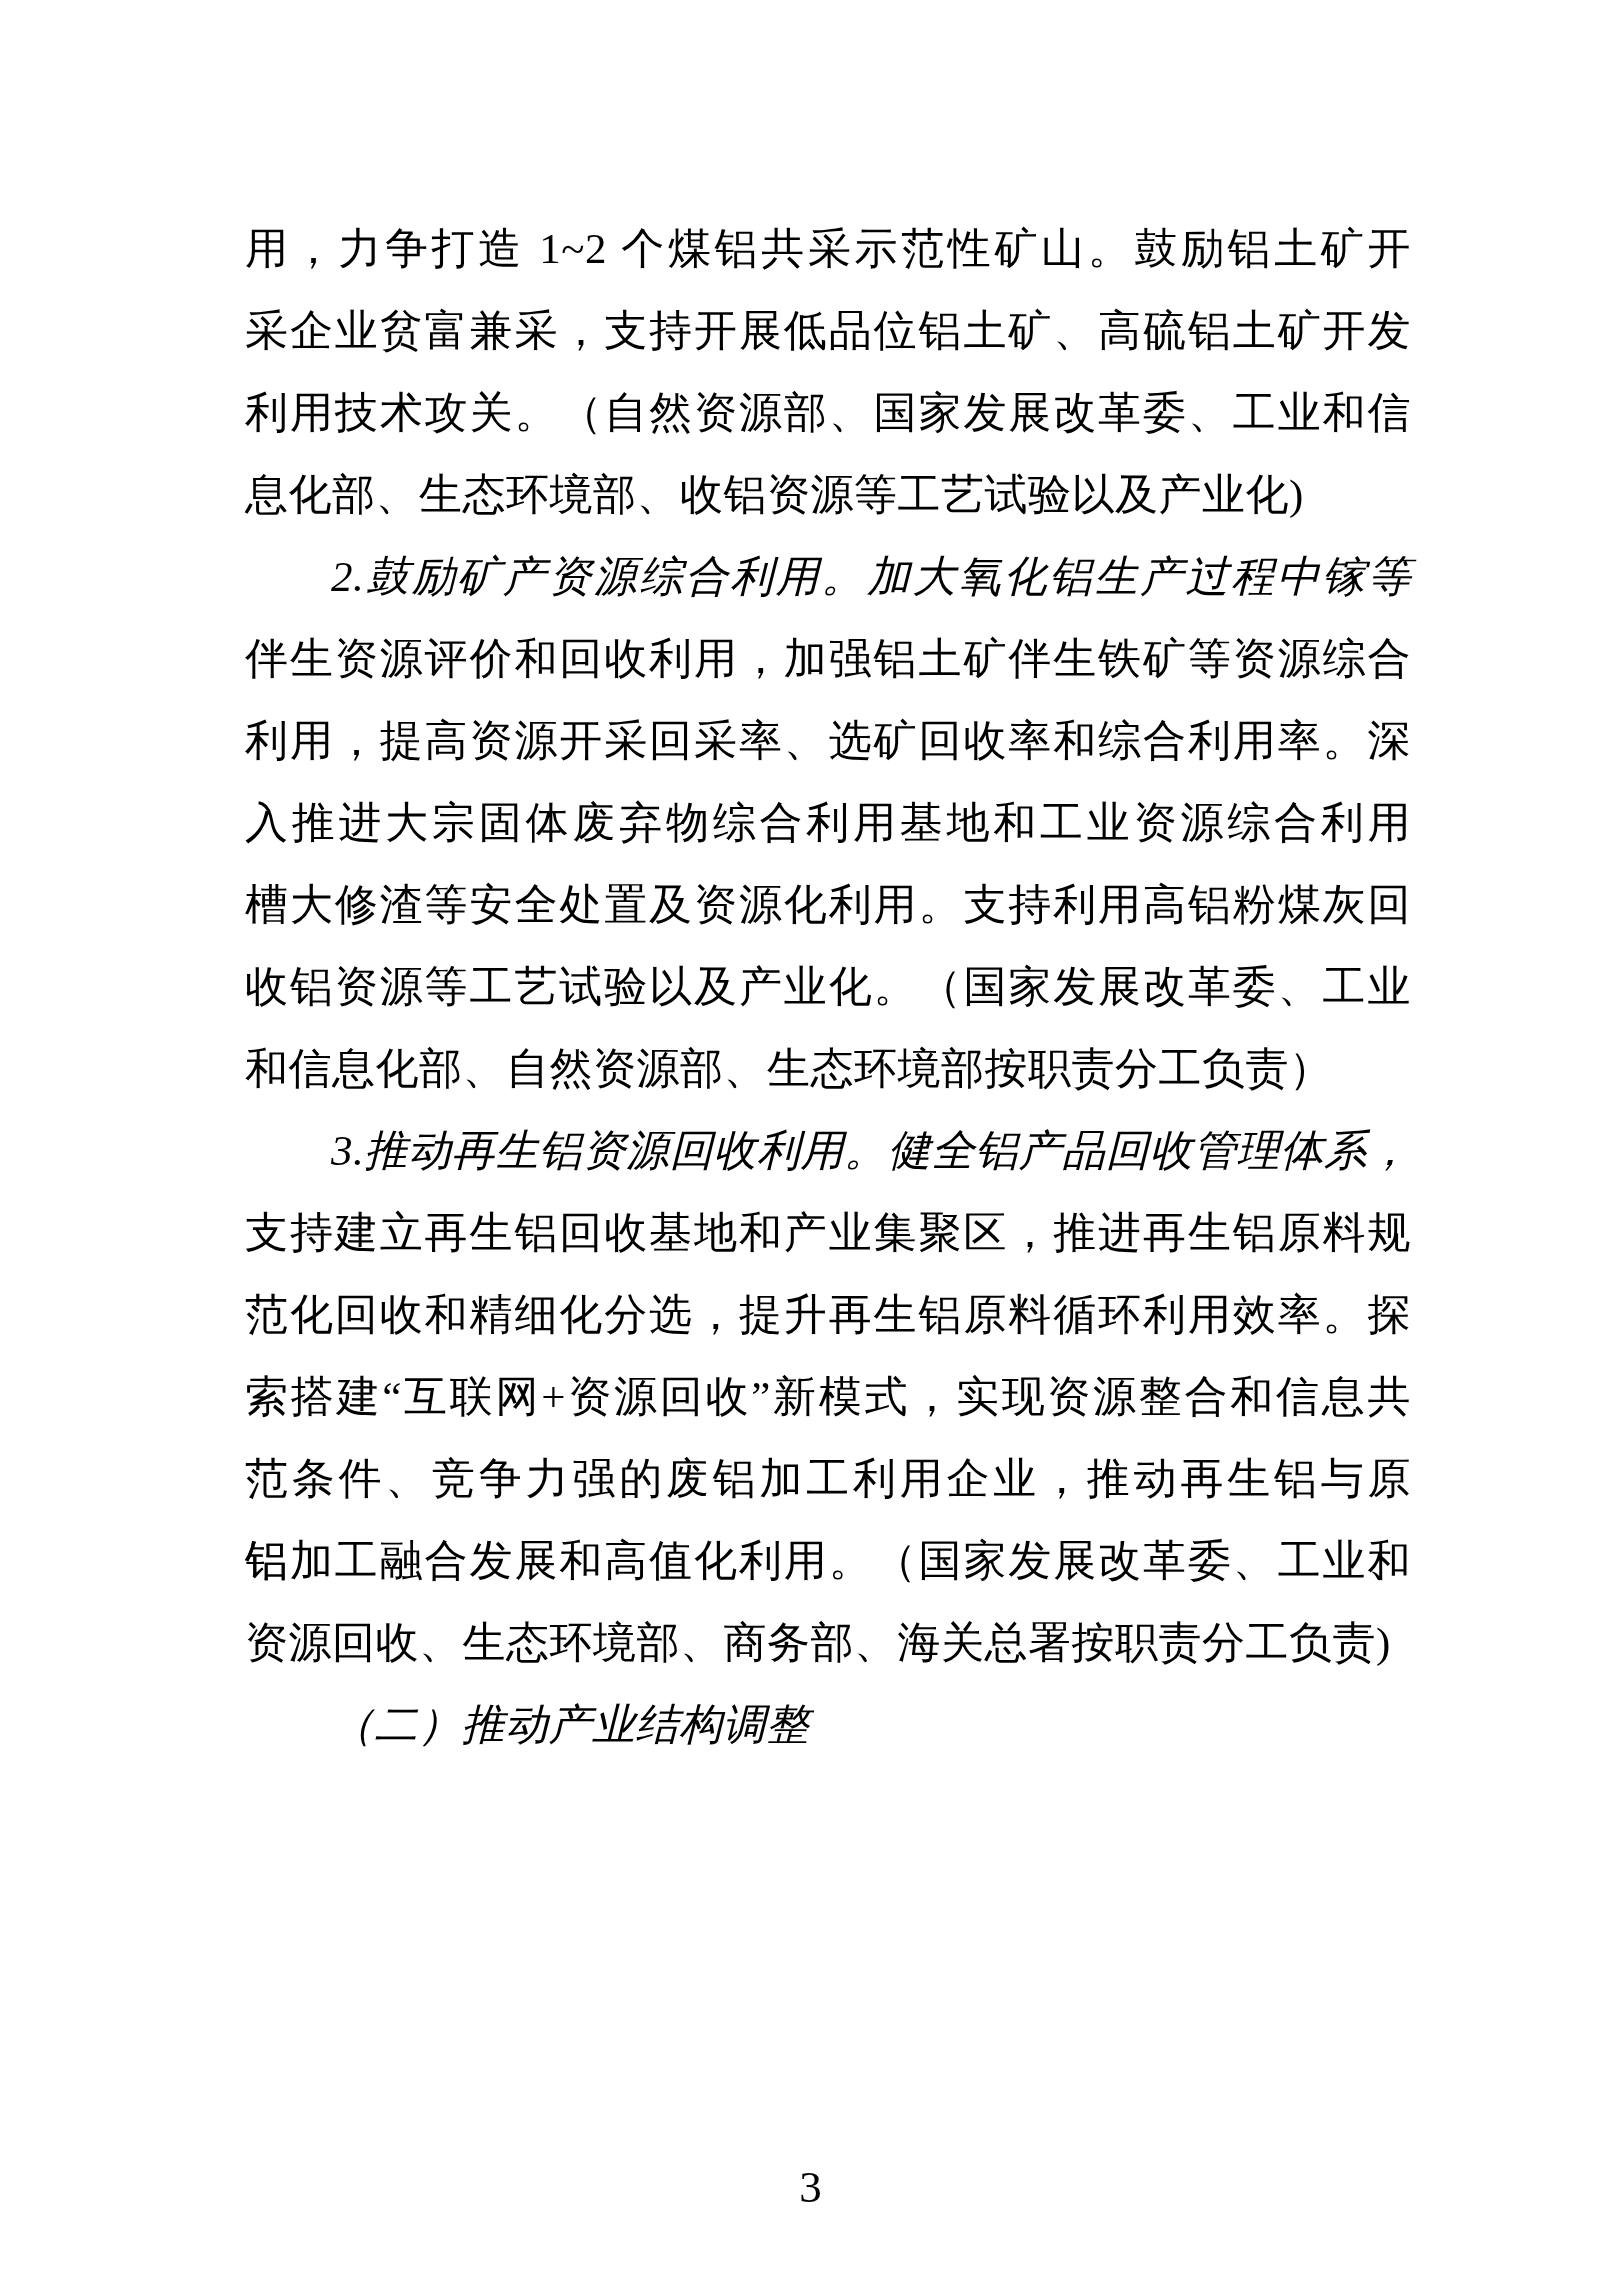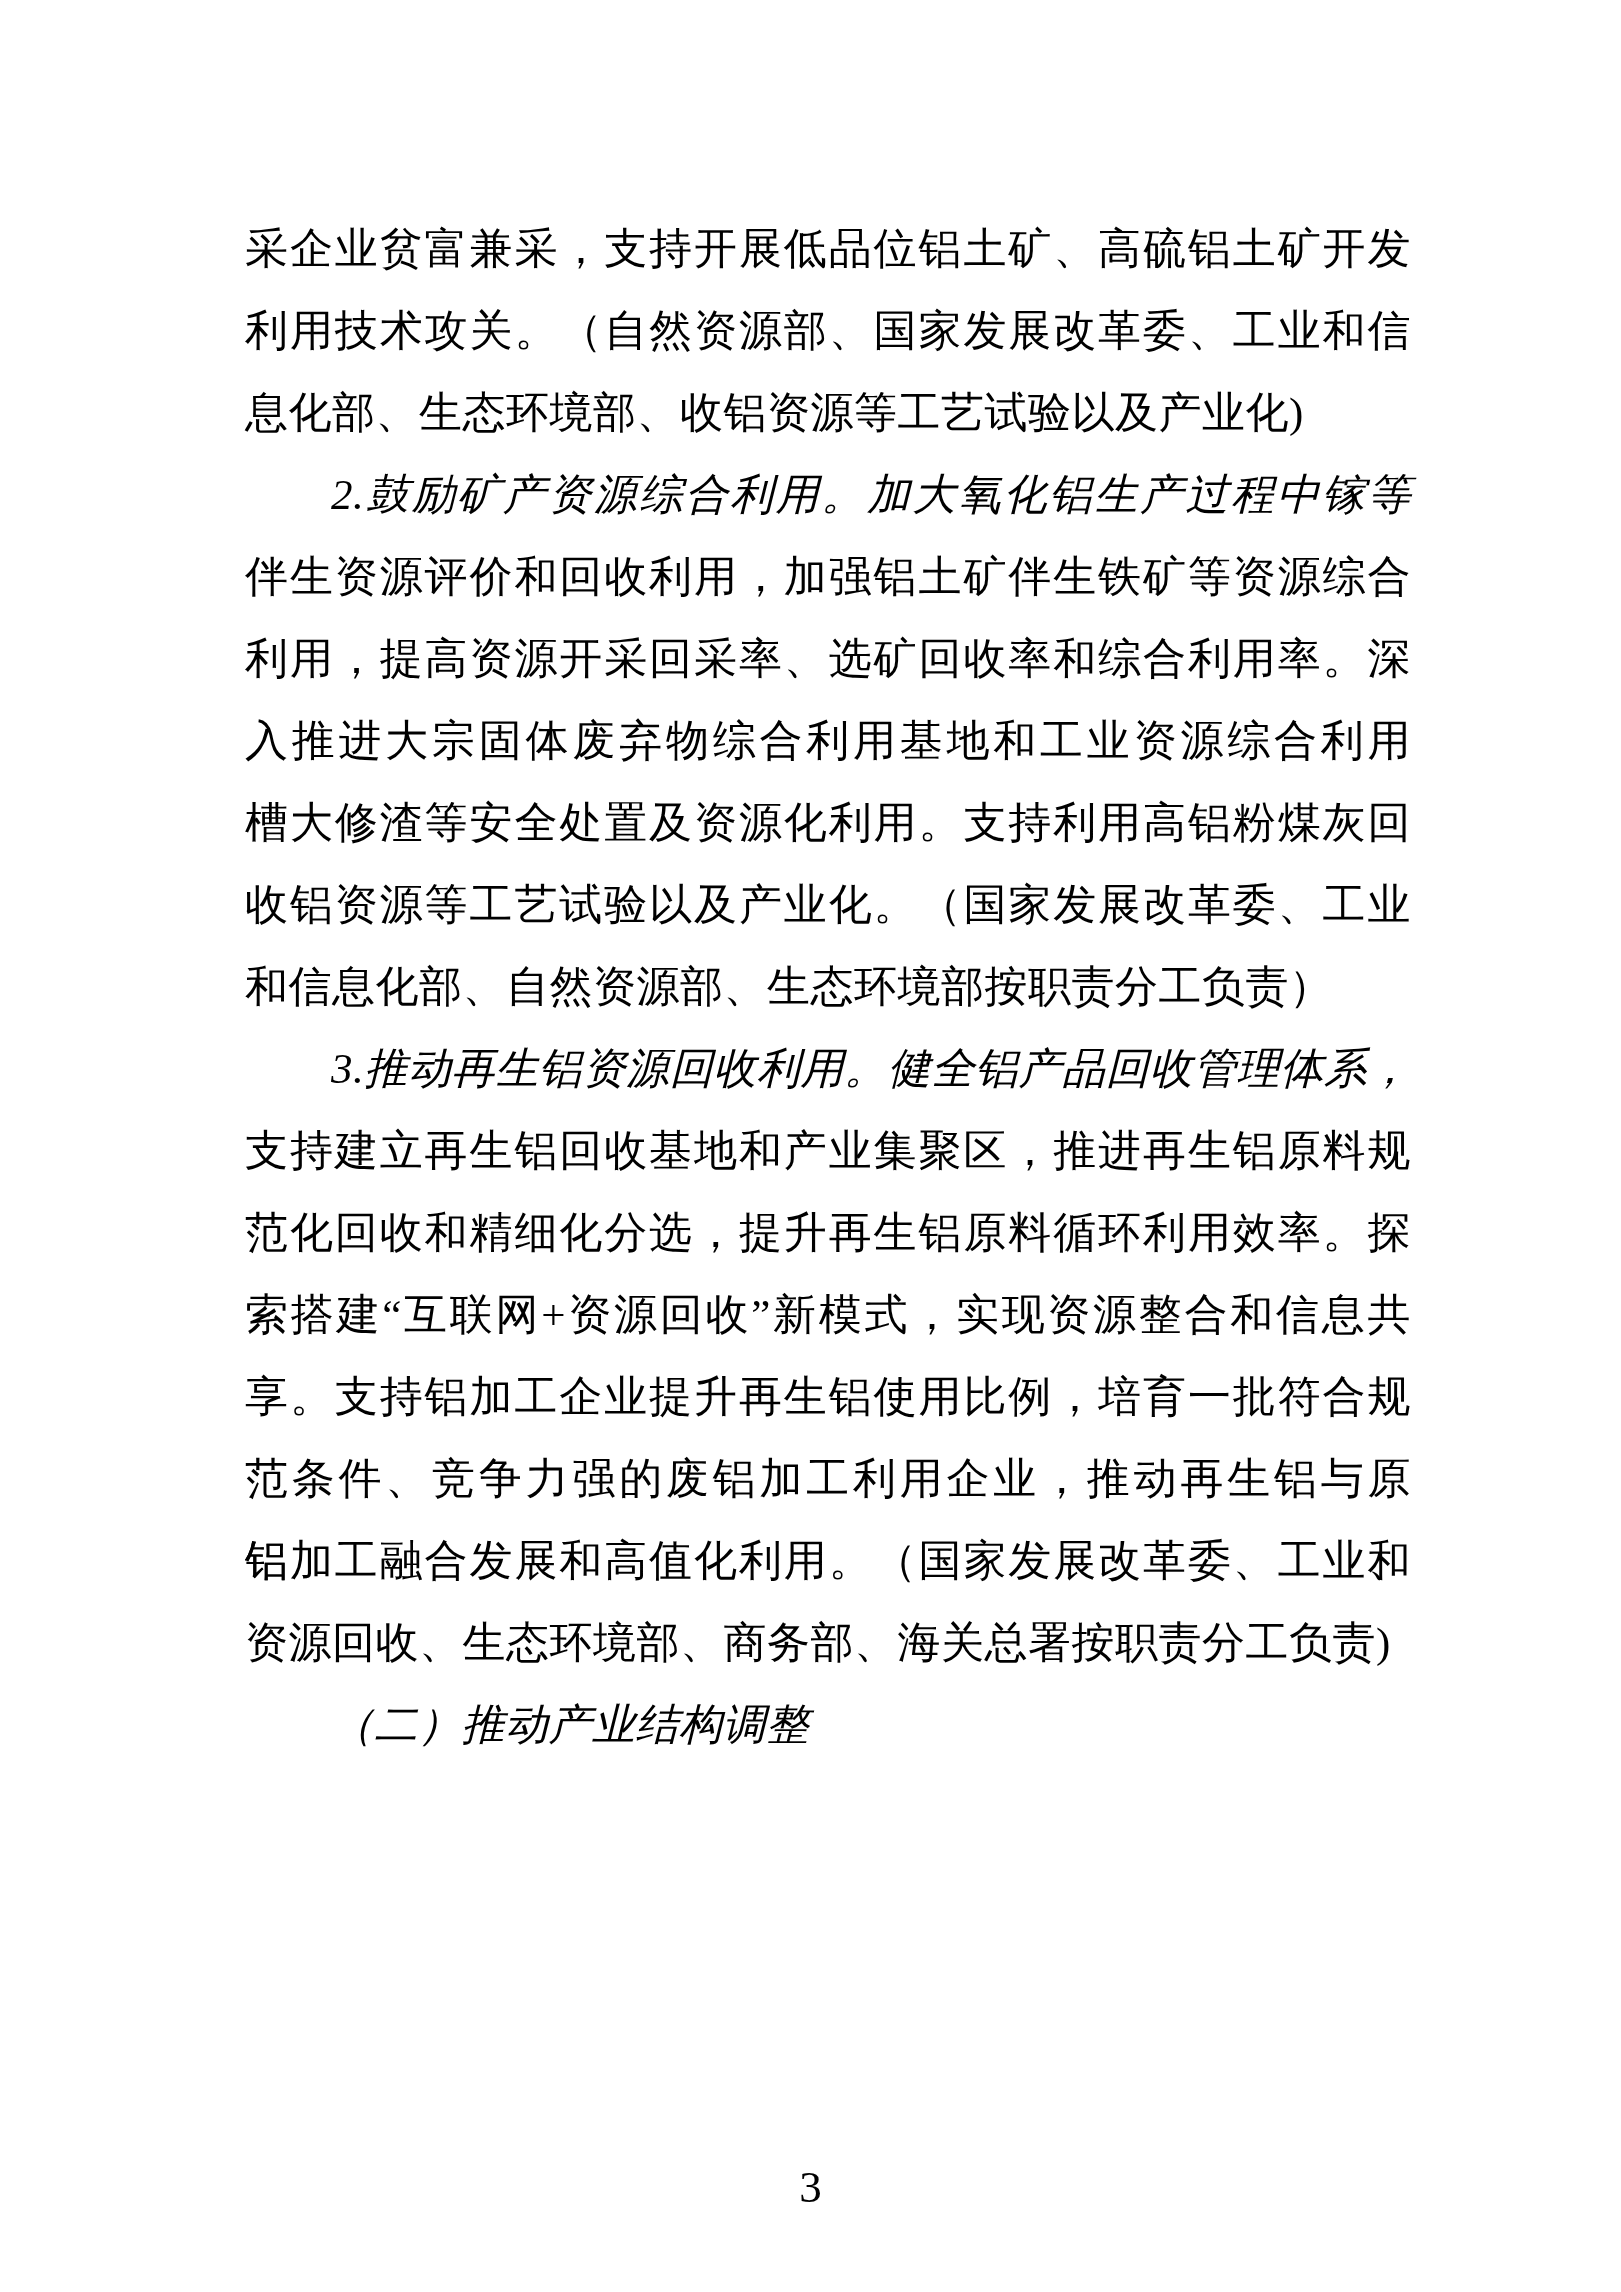--- a/index.html
+++ b/index.html
@@ -45,35 +45,35 @@
     text-align: center;
     font-size: 45px;
     line-height: 51px;
   }
 </style>
 </head>
 <body>
 
 <div class="page">
   <div class="doc-body">
+    <div class="line">用，力争打造 1~2 个煤铝共采示范性矿山。鼓励铝土矿开</div>
     <div class="line">采企业贫富兼采，支持开展低品位铝土矿、高硫铝土矿开发</div>
     <div class="line">利用技术攻关。（自然资源部、国家发展改革委、工业和信</div>
     <div class="line end">息化部、生态环境部、收铝资源等工艺试验以及产业化)</div>
     <div class="line indent">2.鼓励矿产资源综合利用。加大氧化铝生产过程中镓等</div>
     <div class="line">伴生资源评价和回收利用，加强铝土矿伴生铁矿等资源综合</div>
     <div class="line">利用，提高资源开采回采率、选矿回收率和综合利用率。深</div>
     <div class="line">入推进大宗固体废弃物综合利用基地和工业资源综合利用</div>
     <div class="line">槽大修渣等安全处置及资源化利用。支持利用高铝粉煤灰回</div>
     <div class="line">收铝资源等工艺试验以及产业化。（国家发展改革委、工业</div>
     <div class="line end">和信息化部、自然资源部、生态环境部按职责分工负责）</div>
     <div class="line indent">3.推动再生铝资源回收利用。健全铝产品回收管理体系，</div>
     <div class="line">支持建立再生铝回收基地和产业集聚区，推进再生铝原料规</div>
     <div class="line">范化回收和精细化分选，提升再生铝原料循环利用效率。探</div>
     <div class="line">索搭建“互联网+资源回收”新模式，实现资源整合和信息共</div>
-    <div class="line">享。支持铝加工企业提升再生铝使用比例，培育一批符合规</div>
     <div class="line">范条件、竞争力强的废铝加工利用企业，推动再生铝与原铝、</div>
     <div class="line">铝加工融合发展和高值化利用。（国家发展改革委、工业和</div>
     <div class="line end">资源回收、生态环境部、商务部、海关总署按职责分工负责)</div>
     <div class="line indent end">（二）推动产业结构调整</div>
   </div>
   <div class="page-num">3</div>
 </div>
 
 
 </body></html>

